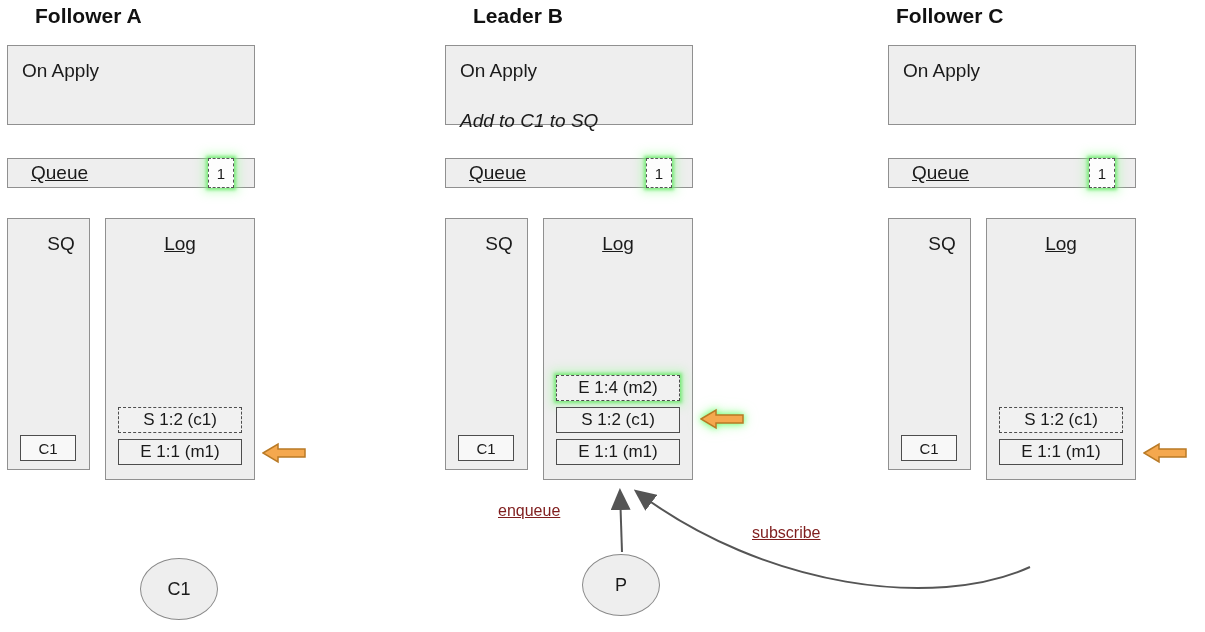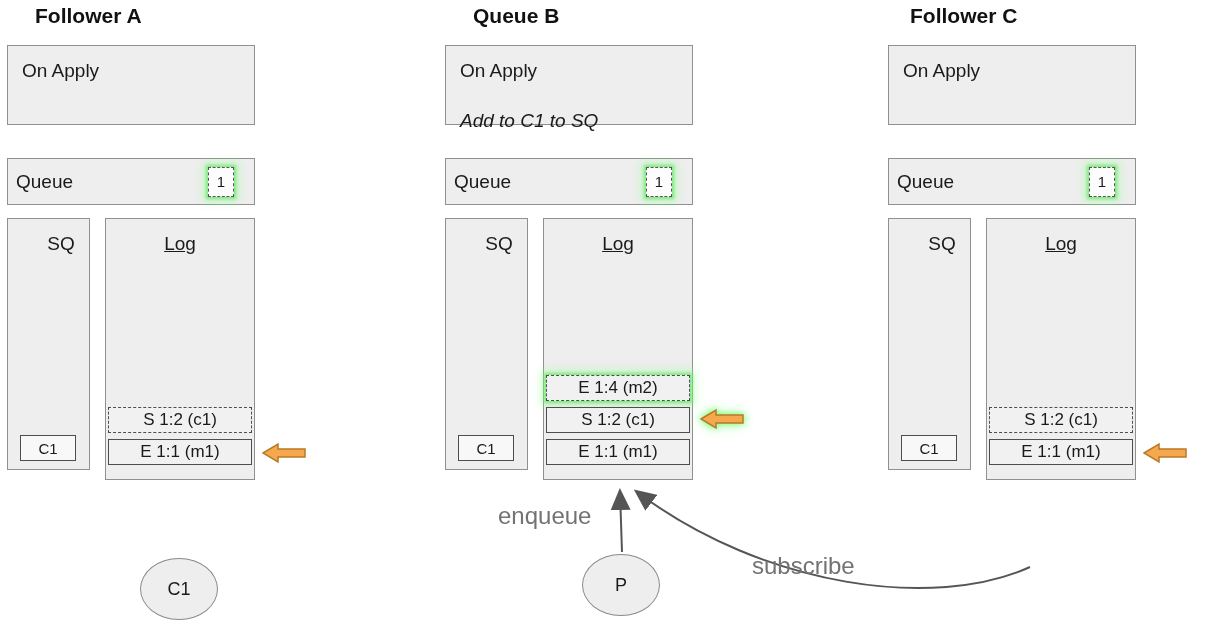--- a/index.html
+++ b/index.html
@@ -8,54 +8,54 @@
     font-family:"Liberation Sans", sans-serif;color:#1a1a1a;overflow:hidden;
   }
   .edge-layer{position:absolute;left:0;top:0;width:1205px;height:632px;pointer-events:none;}
   .node{position:absolute;top:0;width:248px;height:490px;}
   .node-title{position:absolute;top:4px;left:28px;font-size:21px;font-weight:bold;color:#111;}
   .box{
     position:absolute;background:#eeeeee;border:1px solid #909090;box-sizing:border-box;
   }
   .on-apply{top:45px;left:0;width:248px;height:80px;padding:12px 14px;font-size:19px;line-height:26px;}
   .on-apply .note{font-style:italic;margin-top:24px;}
-  .queue{top:158px;left:0;width:248px;height:47px;display:flex;align-items:center;padding:0 0 0 8px;font-size:19px;}
+  .queue{top:158px;left:0;width:248px;height:30px;display:flex;align-items:center;padding:0 0 0 23px;font-size:19px;text-decoration:underline;}
   .queue-badge{
     position:absolute;right:20px;top:50%;transform:translateY(-50%);
     width:24px;height:28px;background:#fdfdfd;border:1px dashed #555;
     display:flex;align-items:center;justify-content:center;font-size:15px;
     box-shadow:0 0 3px 2px rgba(110,230,110,0.85), 0 0 9px 5px rgba(150,255,150,0.45);
   }
   .sq{top:218px;left:0;width:83px;height:252px;}
   .sq-label{text-align:center;padding-top:14px;font-size:19px;padding-left:25px;}
   .sq-item{
     position:absolute;left:12px;bottom:8px;width:56px;height:26px;
     background:#f8f8f8;border:1px solid #4d4d4d;box-sizing:border-box;
     display:flex;align-items:center;justify-content:center;font-size:15px;
   }
   .log{top:218px;left:98px;width:150px;height:262px;}
   .log-label{text-align:center;padding-top:14px;font-size:19px;text-decoration:underline;}
   .entries{
     position:absolute;left:0;right:0;bottom:14px;
     display:flex;flex-direction:column;align-items:center;gap:6px;
   }
   .entry{
-    width:144px;height:26px;box-sizing:border-box;background:#f1f1f1;
+    width:124px;height:26px;box-sizing:border-box;background:#f1f1f1;
     border:1px solid #4d4d4d;display:flex;align-items:center;justify-content:center;
     font-size:17px;
   }
   .entry.dashed{border-style:dashed;}
   .entry.glow{
     box-shadow:0 0 3px 2px rgba(110,230,110,0.85), 0 0 9px 5px rgba(150,255,150,0.45);
   }
   .pointer{position:absolute;width:44px;height:22px;}
   .pointer.glow-arrow{
     filter:drop-shadow(0 0 3px rgba(100,255,100,0.9)) drop-shadow(0 0 6px rgba(140,255,140,0.6));
   }
-  .edge-label{position:absolute;font-size:24px;color:#737373;}
+  .edge-label{position:absolute;font-size:16px;color:#7f1d1d;text-decoration:underline;}
   .actor{
     position:absolute;background:#eeeeee;border:1px solid #8a8a8a;border-radius:50%;
     display:flex;align-items:center;justify-content:center;font-size:18px;box-sizing:border-box;
   }
 </style>
 </head>
 <body>
 
 <div class="canvas">
 
@@ -85,21 +85,21 @@
     <div class="box log">
       <div class="log-label">Log</div>
       <div class="entries">
         <div class="entry dashed">S 1:2 (c1)</div>
         <div class="entry">E 1:1 (m1)</div>
       </div>
     </div>
   </div>
 
   <div class="node" style="left:445px">
-    <div class="node-title">Queue B</div>
+    <div class="node-title">Leader B</div>
     <div class="box on-apply">
       <div>On Apply</div>
       <div class="note">Add to C1 to SQ</div>
     </div>
     <div class="box queue">
       <span>Queue</span>
       <span class="queue-badge">1</span>
     </div>
     <div class="box sq">
       <div class="sq-label">SQ</div>
@@ -109,21 +109,21 @@
       <div class="log-label">Log</div>
       <div class="entries">
         <div class="entry dashed glow">E 1:4 (m2)</div>
         <div class="entry">S 1:2 (c1)</div>
         <div class="entry">E 1:1 (m1)</div>
       </div>
     </div>
   </div>
 
   <div class="node" style="left:888px">
-    <div class="node-title" style="left:22px">Follower C</div>
+    <div class="node-title" style="left:8px">Follower C</div>
     <div class="box on-apply">
       <div>On Apply</div>
     </div>
     <div class="box queue">
       <span>Queue</span>
       <span class="queue-badge">1</span>
     </div>
     <div class="box sq">
       <div class="sq-label">SQ</div>
       <div class="sq-item">C1</div>
@@ -141,21 +141,21 @@
     <polygon points="1,11 16,2 16,7 43,7 43,15 16,15 16,20" fill="#f5a84e" stroke="#b97a26" stroke-width="1.5"></polygon>
   </svg>
   <svg class="pointer glow-arrow" style="left:700px;top:408px" viewBox="0 0 44 22">
     <polygon points="1,11 16,2 16,7 43,7 43,15 16,15 16,20" fill="#f5a84e" stroke="#b97a26" stroke-width="1.5"></polygon>
   </svg>
   <svg class="pointer" style="left:1143px;top:442px" viewBox="0 0 44 22">
     <polygon points="1,11 16,2 16,7 43,7 43,15 16,15 16,20" fill="#f5a84e" stroke="#b97a26" stroke-width="1.5"></polygon>
   </svg>
 
   <div class="edge-label" style="left:498px;top:502px">enqueue</div>
-  <div class="edge-label" style="left:752px;top:552px">subscribe</div>
+  <div class="edge-label" style="left:752px;top:524px">subscribe</div>
 
   <div class="actor" style="left:140px;top:558px;width:78px;height:62px">
     <span>C1</span>
   </div>
   <div class="actor" style="left:582px;top:554px;width:78px;height:62px">
     <span>P</span>
   </div>
 
 </div>
 

